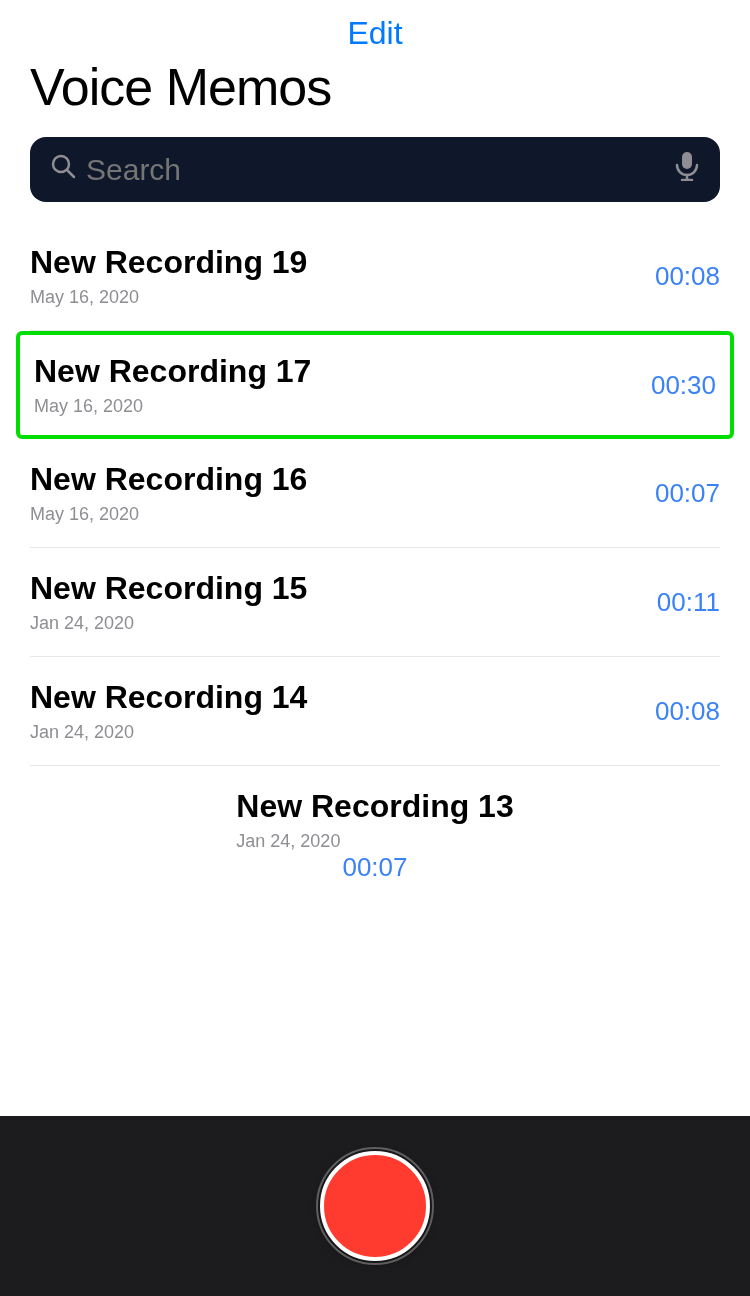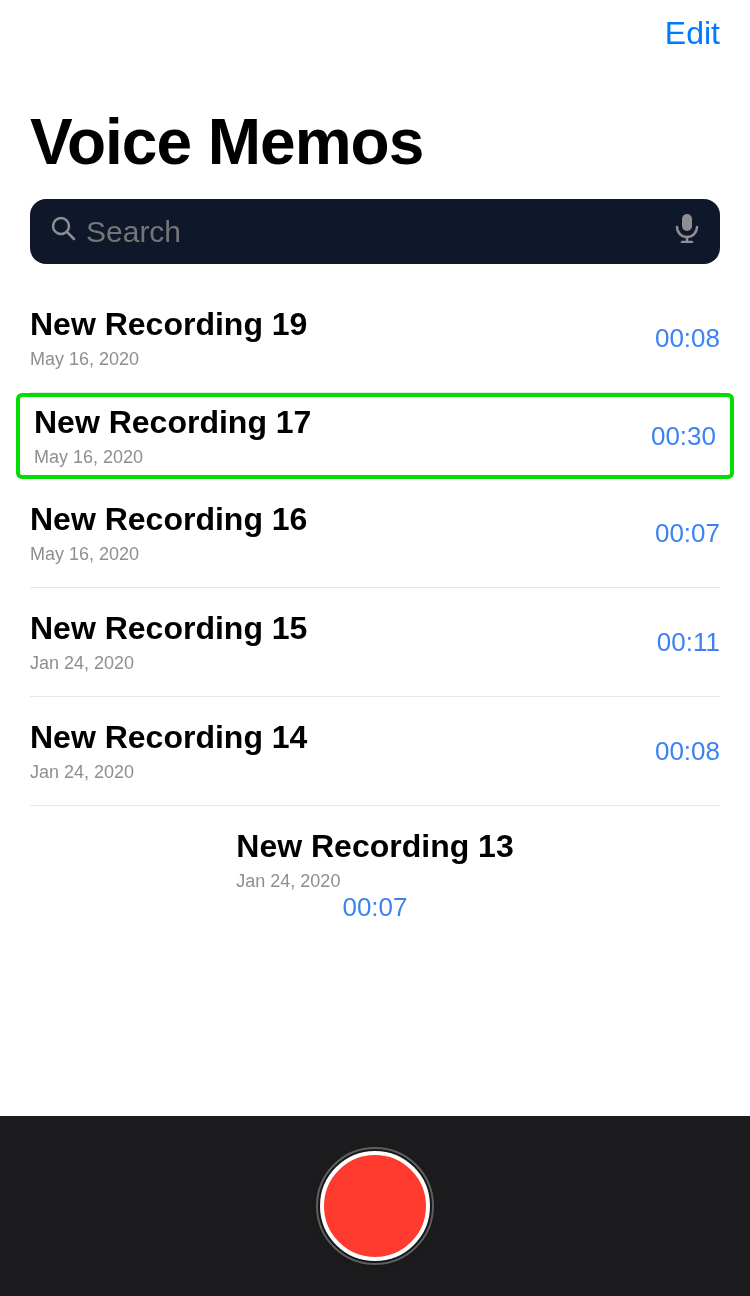--- a/index.html
+++ b/index.html
@@ -11,38 +11,37 @@
     body {
       width: 750px;
       height: 1296px;
       background: #ffffff;
       font-family: -apple-system, 'SF Pro Display', 'Helvetica Neue', Arial, sans-serif;
       overflow: hidden;
       position: relative;
     }
 
     .edit-button {
-      text-align: right;
+      text-align: center;
       padding: 15px 30px 5px 30px;
     }
 
     .edit-button span {
       color: #007AFF;
       font-size: 32px;
       font-weight: 400;
       cursor: pointer;
     }
 
     .title {
-      font-size: 64px;
-      font-weight: 700;
+      font-size: 52px;
+      font-weight: 400;
       color: #000000;
       padding: 0 30px 20px 30px;
       letter-spacing: -1px;
-      margin-top: 48px;
     }
 
     .search-bar {
       margin: 0 30px 20px 30px;
       background: #0f172a;
       border-radius: 16px;
       display: flex;
       align-items: center;
       padding: 14px 20px;
       gap: 10px;
@@ -178,21 +177,21 @@
 <div class="recordings-list">
 
   <div class="recording-item first-item">
     <div class="recording-info">
       <span class="recording-name">New Recording 19</span>
       <span class="recording-date">May 16, 2020</span>
     </div>
     <span class="recording-duration">00:08</span>
   </div>
 
-  <div style="border: 4px solid #00DD00; border-radius: 6px; margin: 0 -14px; padding: 7px 14px; cursor: pointer;">
+  <div style="border: 4px solid #00DD00; border-radius: 6px; margin: 0 -14px; padding: 18px 14px; cursor: pointer;">
     <div style="display: flex; justify-content: space-between; align-items: center;">
       <div class="recording-info">
         <span class="recording-name">New Recording 17</span>
         <span class="recording-date">May 16, 2020</span>
       </div>
       <span class="recording-duration">00:30</span>
     </div>
   </div>
 
   <div class="recording-item">

